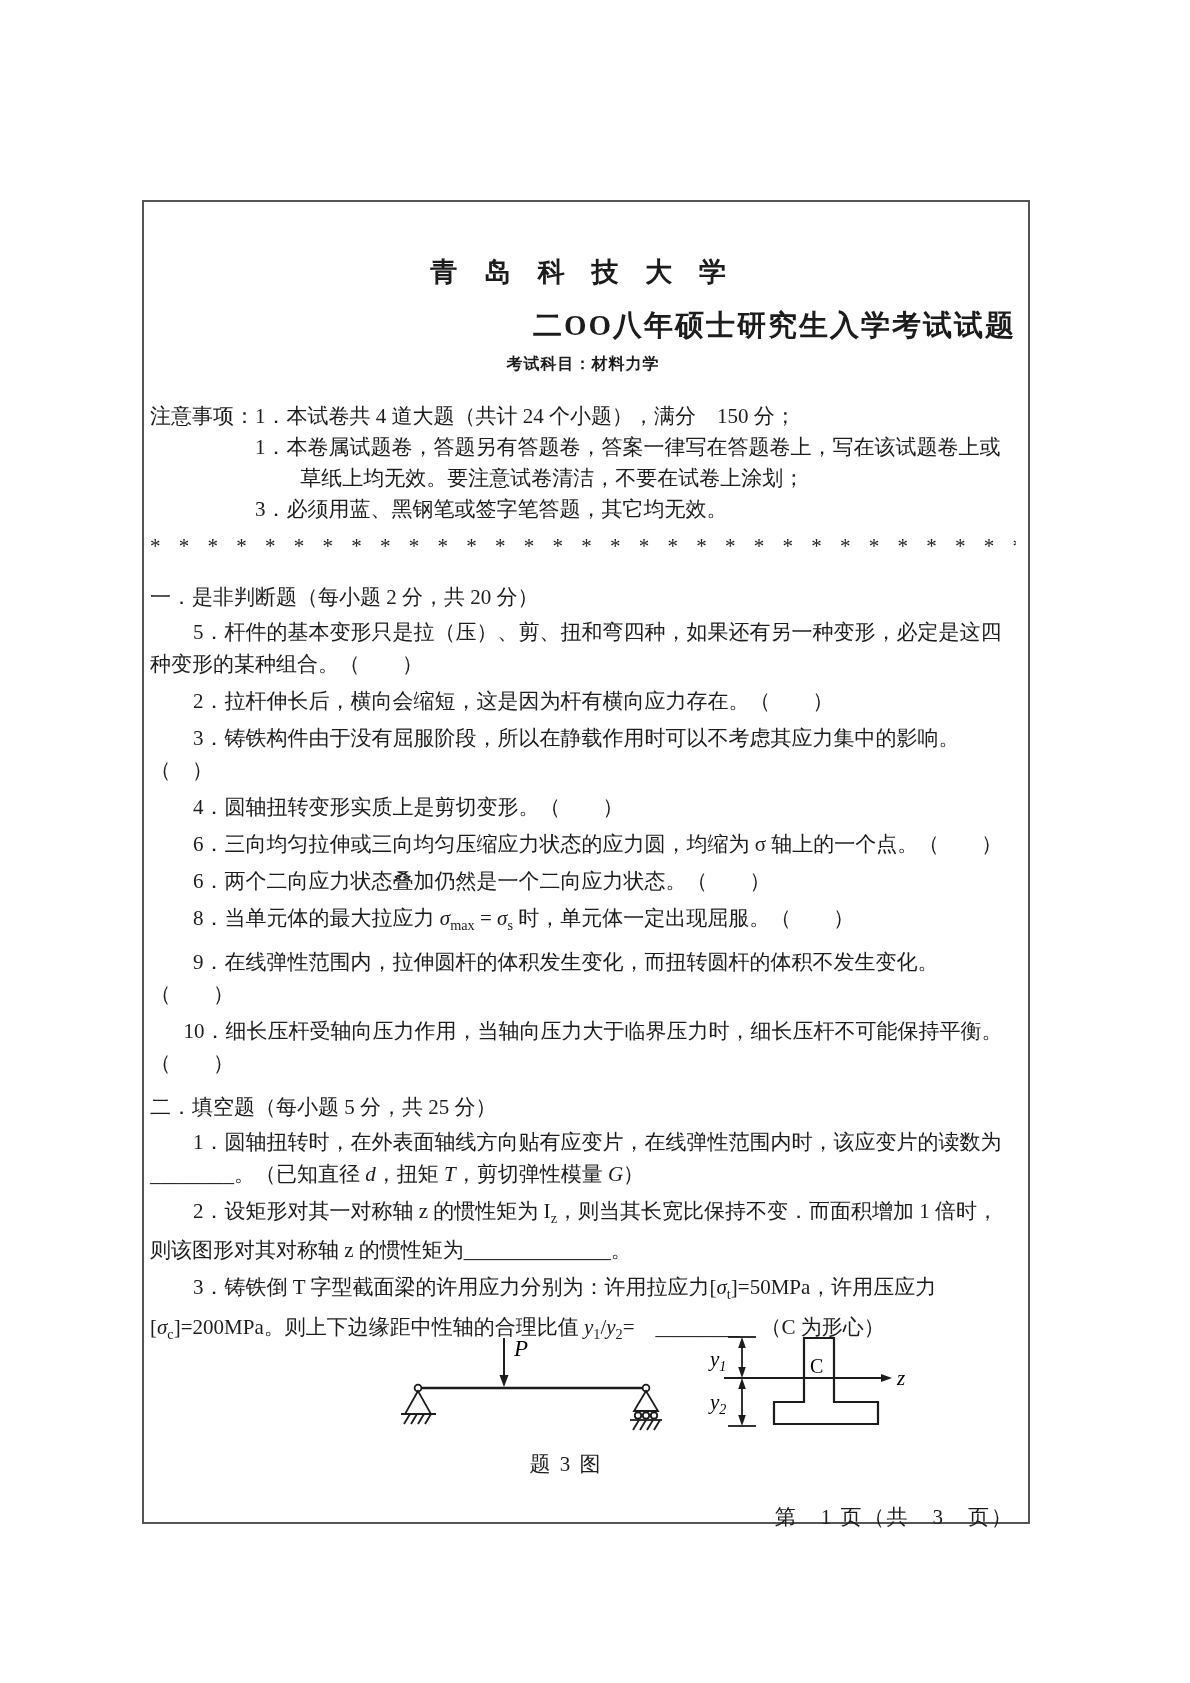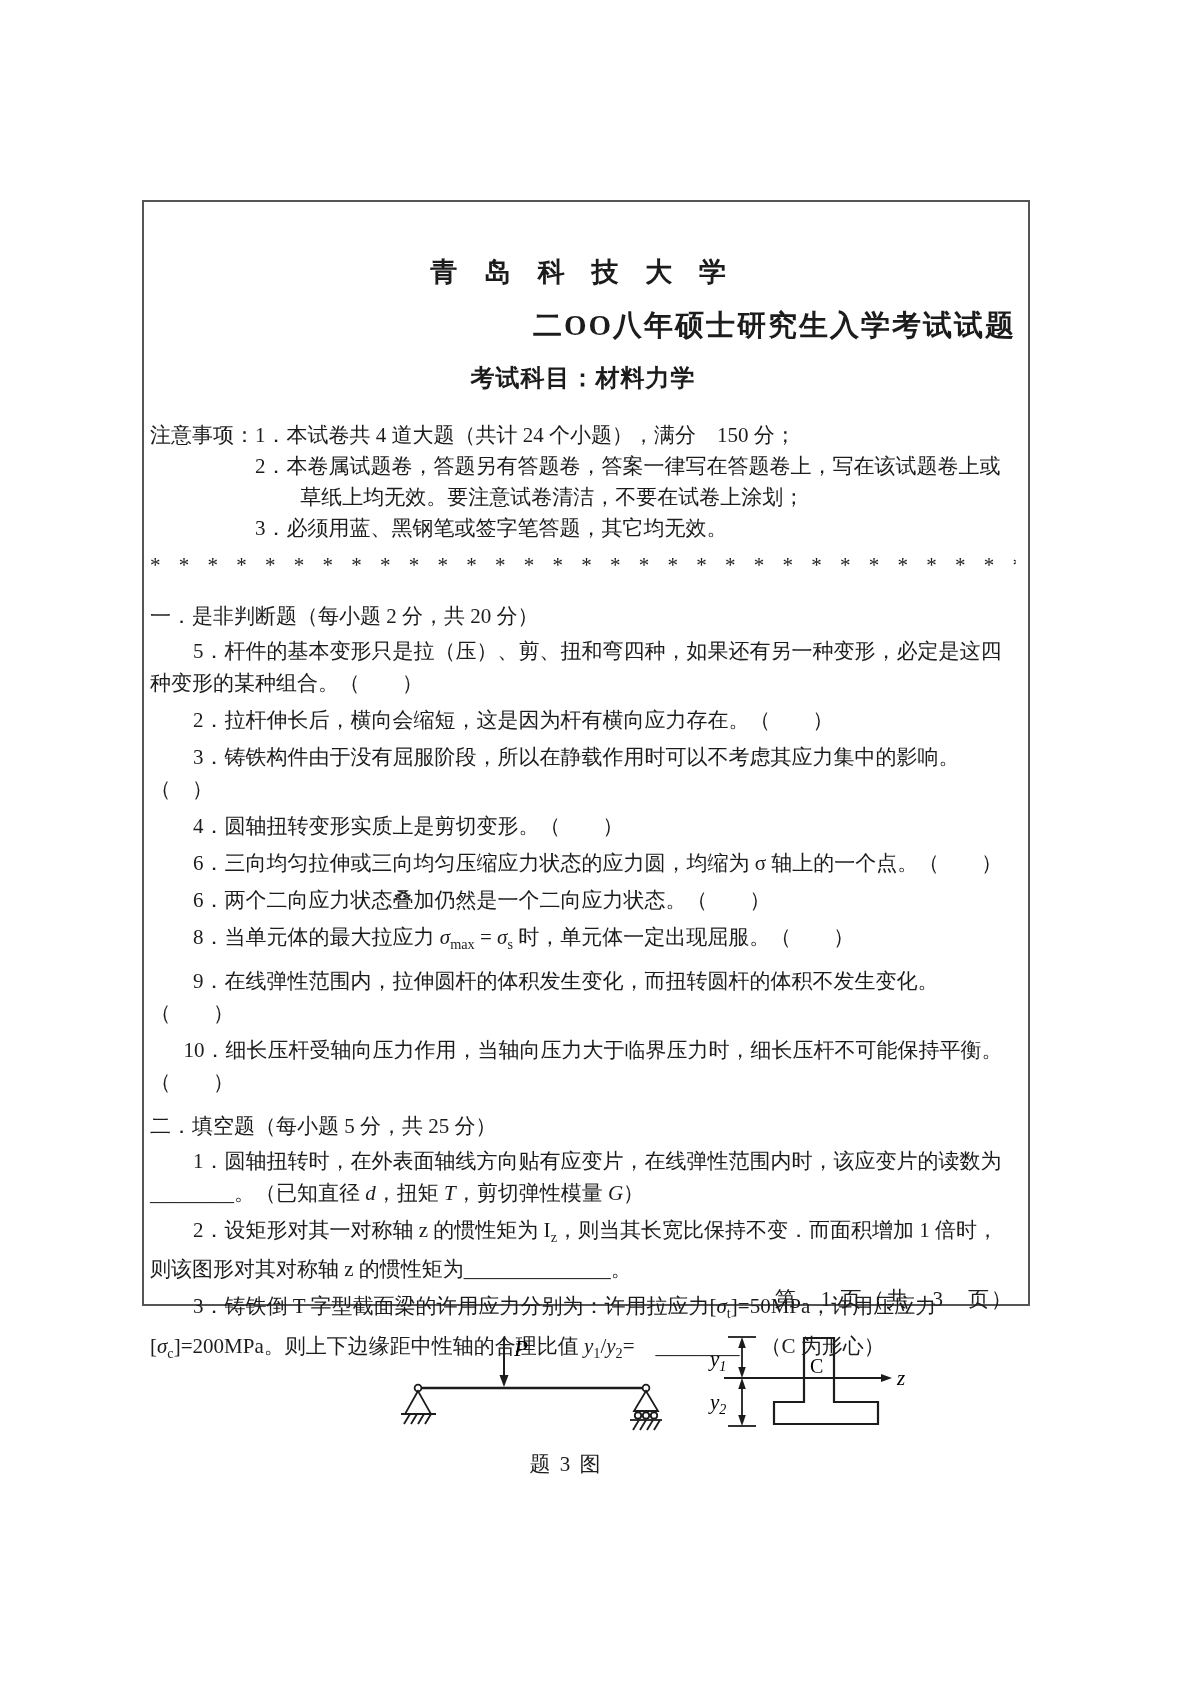--- a/index.html
+++ b/index.html
@@ -1,26 +1,26 @@
 <!DOCTYPE html>
 <html><head>
 <meta charset="utf-8">
 <style>
   html,body{margin:0;padding:0;}
   body{
     width:1190px;height:1683px;background:#ffffff;position:relative;
     font-family:"Liberation Serif","DejaVu Serif",serif;color:#1c1c1c;
   }
   .page-box{
-    position:absolute;left:142px;top:200px;width:888px;height:1106px;
+    position:absolute;left:142px;top:200px;width:888px;height:1324px;
     border:2px solid #555;box-sizing:border-box;padding:26px 12px 0 6px;
   }
   .h-univ{margin:26px 0 0 0;text-align:center;font-size:27px;font-weight:bold;letter-spacing:10px;}
   .h-exam{margin:16px 0 0 0;text-align:right;font-size:29px;font-weight:bold;letter-spacing:2px;}
-  .h-subj{margin:16px 0 0 0;text-align:center;font-size:24px;font-weight:bold;letter-spacing:1px;}
+  .h-subj{margin:8px 0 0 0;text-align:center;font-size:16px;font-weight:bold;letter-spacing:1px;}
   .notice{display:flex;margin-top:26px;font-size:21px;line-height:31px;}
   .notice-label{white-space:nowrap;flex:none;}
   .notice-items{flex:1;}
   .notice-items p{margin:0;padding-left:2.15em;text-indent:-2.15em;}
   .separator{margin-top:9px;font-size:21px;white-space:nowrap;overflow:hidden;word-spacing:9px;letter-spacing:2px;}
   .section-title{font-size:21px;margin:24px 0 4px 0;}
   .sec2-title{margin-top:14px;}
   .q p{font-size:21px;line-height:32px;margin:5px 0;text-indent:2.05em;}
   .q p.n10{text-indent:1.6em;}
   sub{font-size:68%;}
@@ -38,21 +38,21 @@
 <div class="page-box">
 
   <h1 class="h-univ">青 岛 科 技 大 学</h1>
   <h2 class="h-exam">二OO八年硕士研究生入学考试试题</h2>
   <h3 class="h-subj">考试科目：材料力学</h3>
 
   <div class="notice">
     <div class="notice-label">注意事项：</div>
     <div class="notice-items">
       <p>1．本试卷共 4 道大题（共计 24 个小题），满分　150 分；</p>
-      <p>2．本卷属试题卷，答题另有答题卷，答案一律写在答题卷上，写在该试题卷上或草纸上均无效。要注意试卷清洁，不要在试卷上涂划；</p>
+      <p>1．本卷属试题卷，答题另有答题卷，答案一律写在答题卷上，写在该试题卷上或草纸上均无效。要注意试卷清洁，不要在试卷上涂划；</p>
       <p>3．必须用蓝、黑钢笔或签字笔答题，其它均无效。</p>
     </div>
   </div>
 
   <div class="separator">* * * * * * * * * * * * * * * * * * * * * * * * * * * * * * * * * * * * * * * * * * * *</div>
 
   <div class="section-title">一．是非判断题（每小题 2 分，共 20 分）</div>
   <div class="q">
     <p>5．杆件的基本变形只是拉（压）、剪、扭和弯四种，如果还有另一种变形，必定是这四种变形的某种组合。（　　）</p>
     <p>2．拉杆伸长后，横向会缩短，这是因为杆有横向应力存在。（　　）</p>

